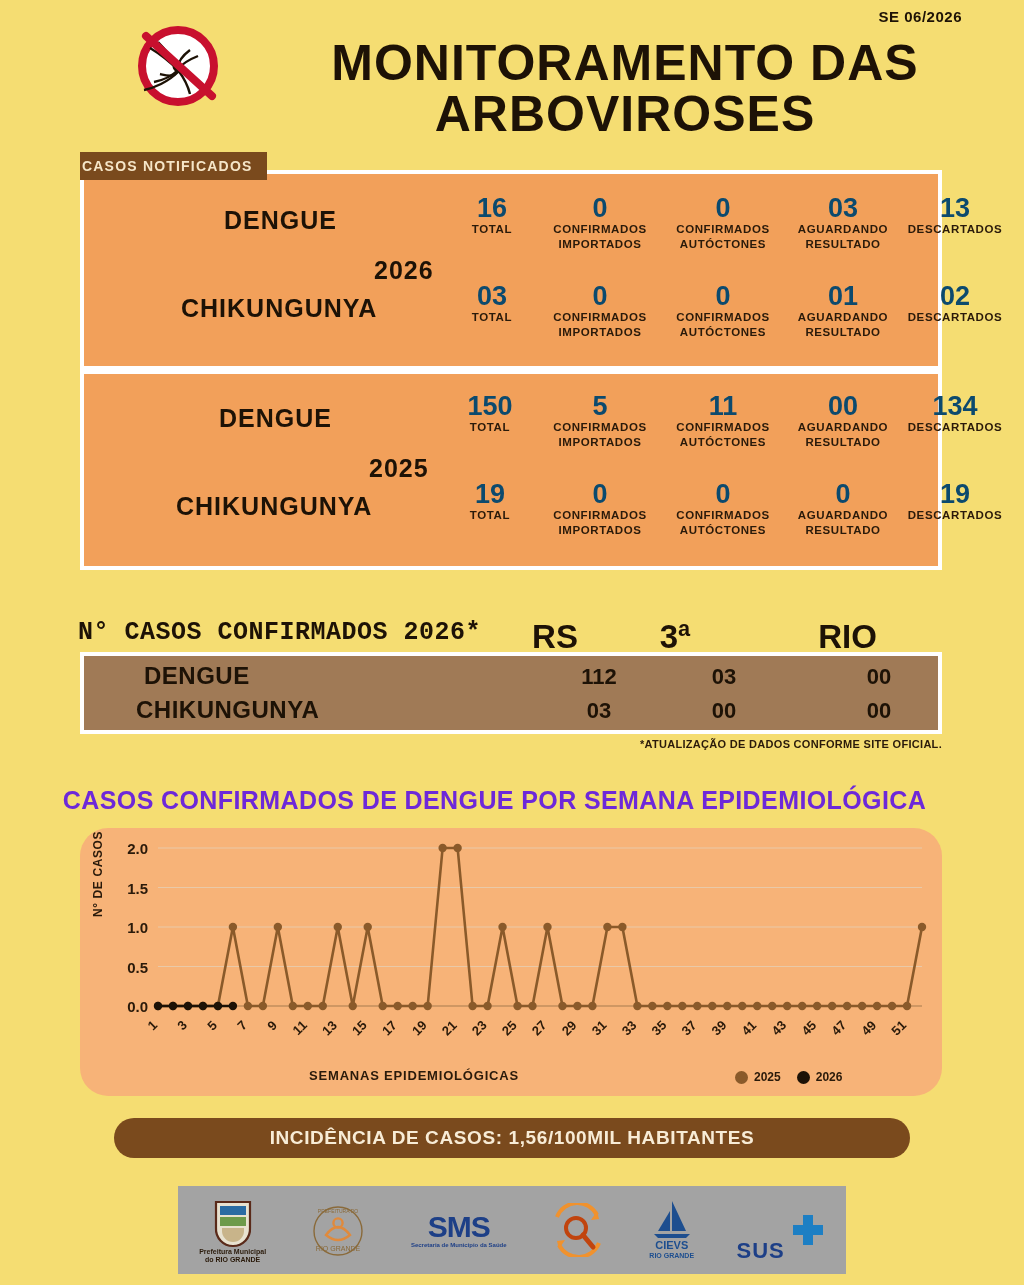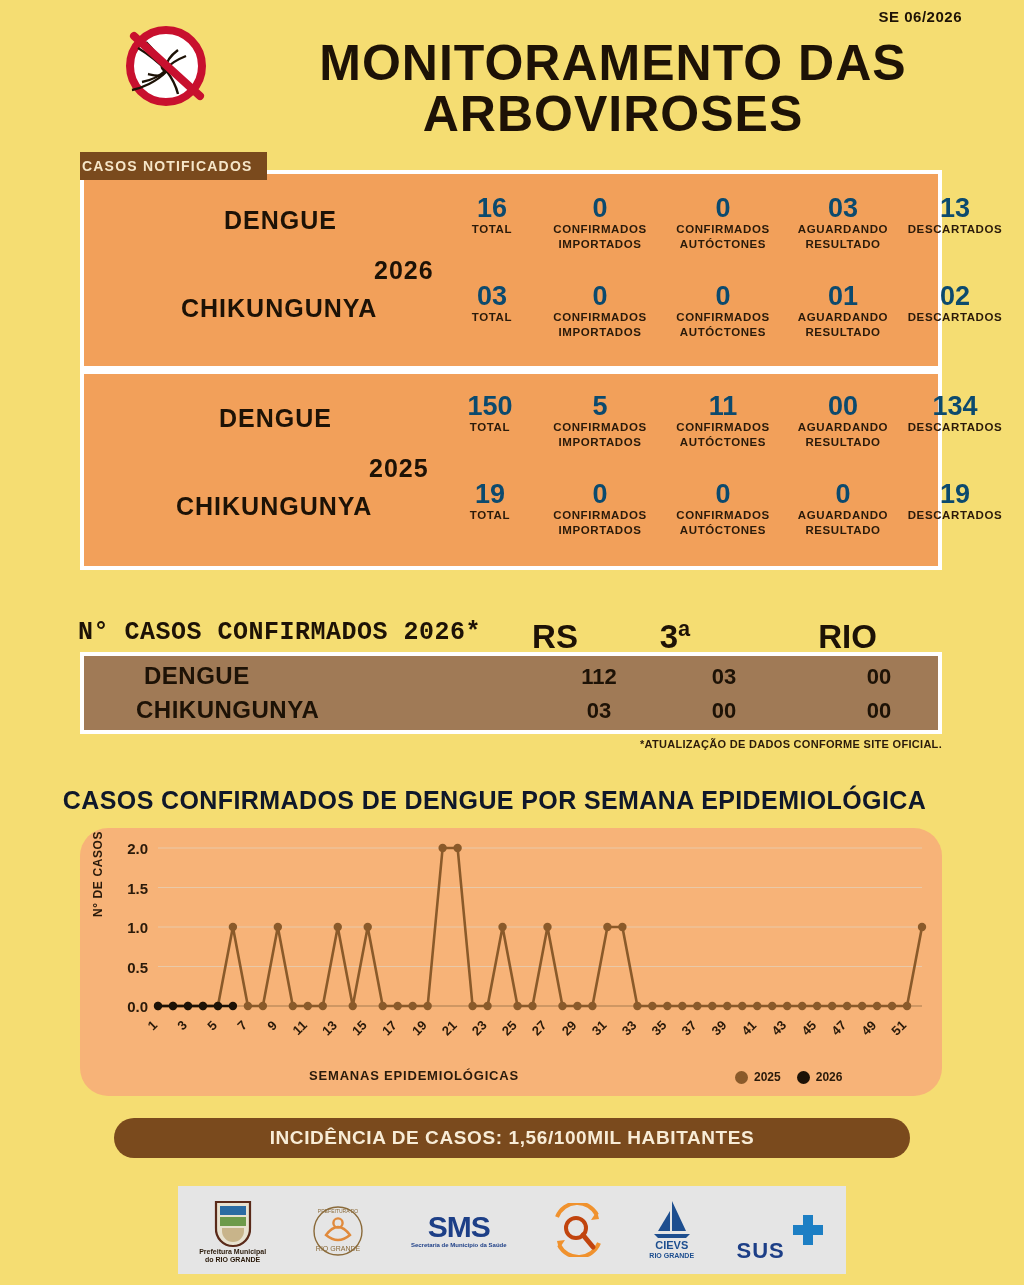--- a/index.html
+++ b/index.html
@@ -10,21 +10,21 @@
     font-family:"Liberation Sans", sans-serif;
     color:#3a2310;
     position:relative;
     overflow:hidden;
   }
   .se-label{
     position:absolute; top:8px; right:62px;
     font-size:15px; font-weight:bold; letter-spacing:.5px; color:#1d1206;
   }
   
-  .header{ position:absolute; top:18px; left:108px; width:870px; height:115px; }
+  .header{ position:absolute; top:18px; left:120px; width:870px; height:115px; }
   .logo-mosquito{ position:absolute; left:0; top:6px; width:110px; height:92px; }
   .title{
     position:absolute; left:145px; top:20px; width:720px;
     font-size:50px; font-weight:bold; line-height:1.02; letter-spacing:1px;
     color:#1d1206; text-align:center;
   }
   
   .notif-tag{
     position:absolute; left:80px; top:152px; background:#7a4a1d; color:#f6e6c8;
     font-size:14px; font-weight:bold; letter-spacing:1.2px; padding:6px 14px 6px 2px;
@@ -66,21 +66,21 @@
   .conf-row{ position:absolute; left:0; width:100%; height:37px; }
   .conf-dis{ position:absolute; left:60px; font-size:24px; font-weight:bold; color:#1d1206; letter-spacing:.5px;}
   .conf-val{ position:absolute; font-size:22px; font-weight:bold; color:#1d1206; text-align:center; }
   .conf-note{
     position:absolute; right:82px; top:738px; font-size:11px; font-weight:bold;
     letter-spacing:.3px; color:#2a1a0a;
   }
   
   .chart-title{
     position:absolute; left:0; top:786px; width:989px; text-align:center;
-    font-size:25px; font-weight:bold; letter-spacing:.4px; color:#0f172a;
+    font-size:25px; font-weight:bold; letter-spacing:.4px; color:#6d28d9;
   }
   .chart-card{
     position:absolute; left:80px; top:828px; width:862px; height:268px;
     background:#f7b378; border-radius:28px;
   }
   .ylabel{
     position:absolute; left:88px; top:900px; width:20px;
     font-size:12px; font-weight:bold; letter-spacing:.6px; color:#2a1a0a;
     transform:rotate(-90deg); transform-origin:center;
     white-space:nowrap; text-align:center;
@@ -95,21 +95,21 @@
   
   .incid{
     position:absolute; left:114px; top:1118px; width:796px; height:40px;
     background:#7a4a1d; border-radius:20px; color:#f8ecd6;
     font-size:19px; font-weight:bold; letter-spacing:.6px;
     display:flex; align-items:center; justify-content:center;
   }
   
   .footer{
     position:absolute; left:178px; top:1186px; width:668px; height:88px;
-    background:#e5e5e5; display:flex; align-items:center; justify-content:space-around;
+    background:#a3a3a3; display:flex; align-items:center; justify-content:space-around;
   }
   .flogo{ display:flex; flex-direction:column; align-items:center; justify-content:center; }
   .flogo .ftxt{ font-size:7px; font-weight:bold; color:#2a1a0a; text-align:right; line-height:1.2; }
   .sms-txt{ font-size:30px; font-weight:bold; color:#1d3f87; letter-spacing:-1px; line-height:1; }
   .sms-sub{ font-size:6px; font-weight:bold; color:#1d3f87; }
   .sus-txt{ font-size:22px; font-weight:bold; color:#1d3f87; letter-spacing:1px;margin-top:41px; }
 </style>
 </head>
 <body>
 

